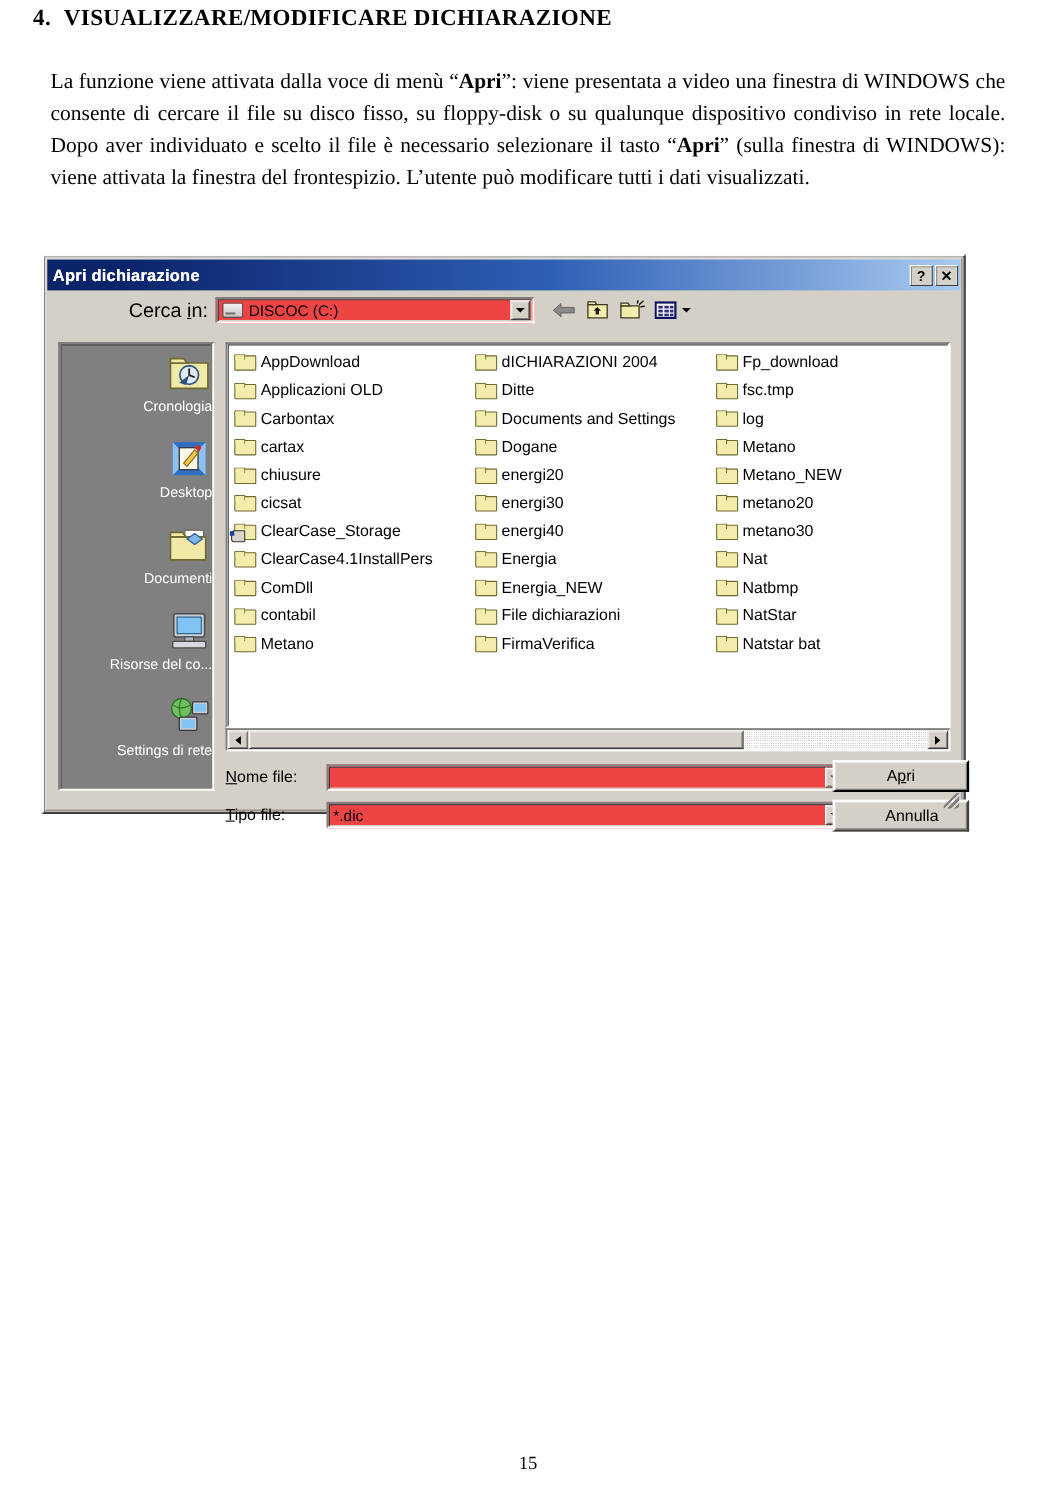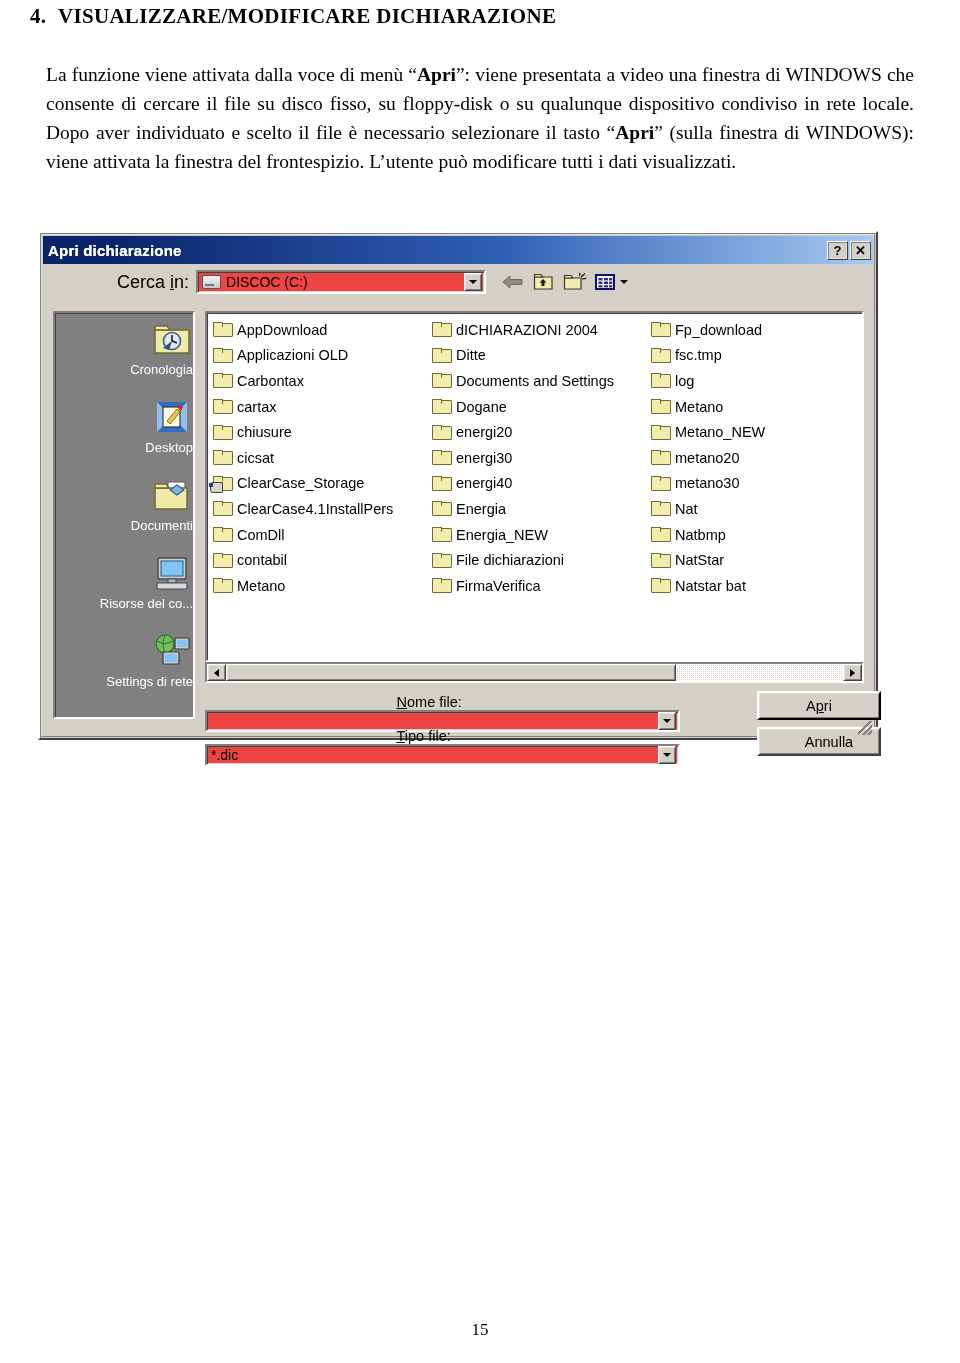--- a/index.html
+++ b/index.html
@@ -368,21 +368,20 @@
   .arrow-lt { width:0;height:0;border-top:4px solid transparent;border-bottom:4px solid transparent;border-right:5px solid #000; }
   .arrow-rt { width:0;height:0;border-top:4px solid transparent;border-bottom:4px solid transparent;border-left:5px solid #000; }
 
   
   .field-row {
     position: absolute;
     left: 165px;
     display: flex;
     align-items: center;
     height: 26px;
-    flex-direction: column;
   }
   .row-name { top: 461px; }
   .row-type { top: 495px; }
   .field-label {
     width: 92px;
     font-size: 14.5px;
     color: #000;
     white-space: nowrap;
   }
   .field-combo { width: 475px; }

